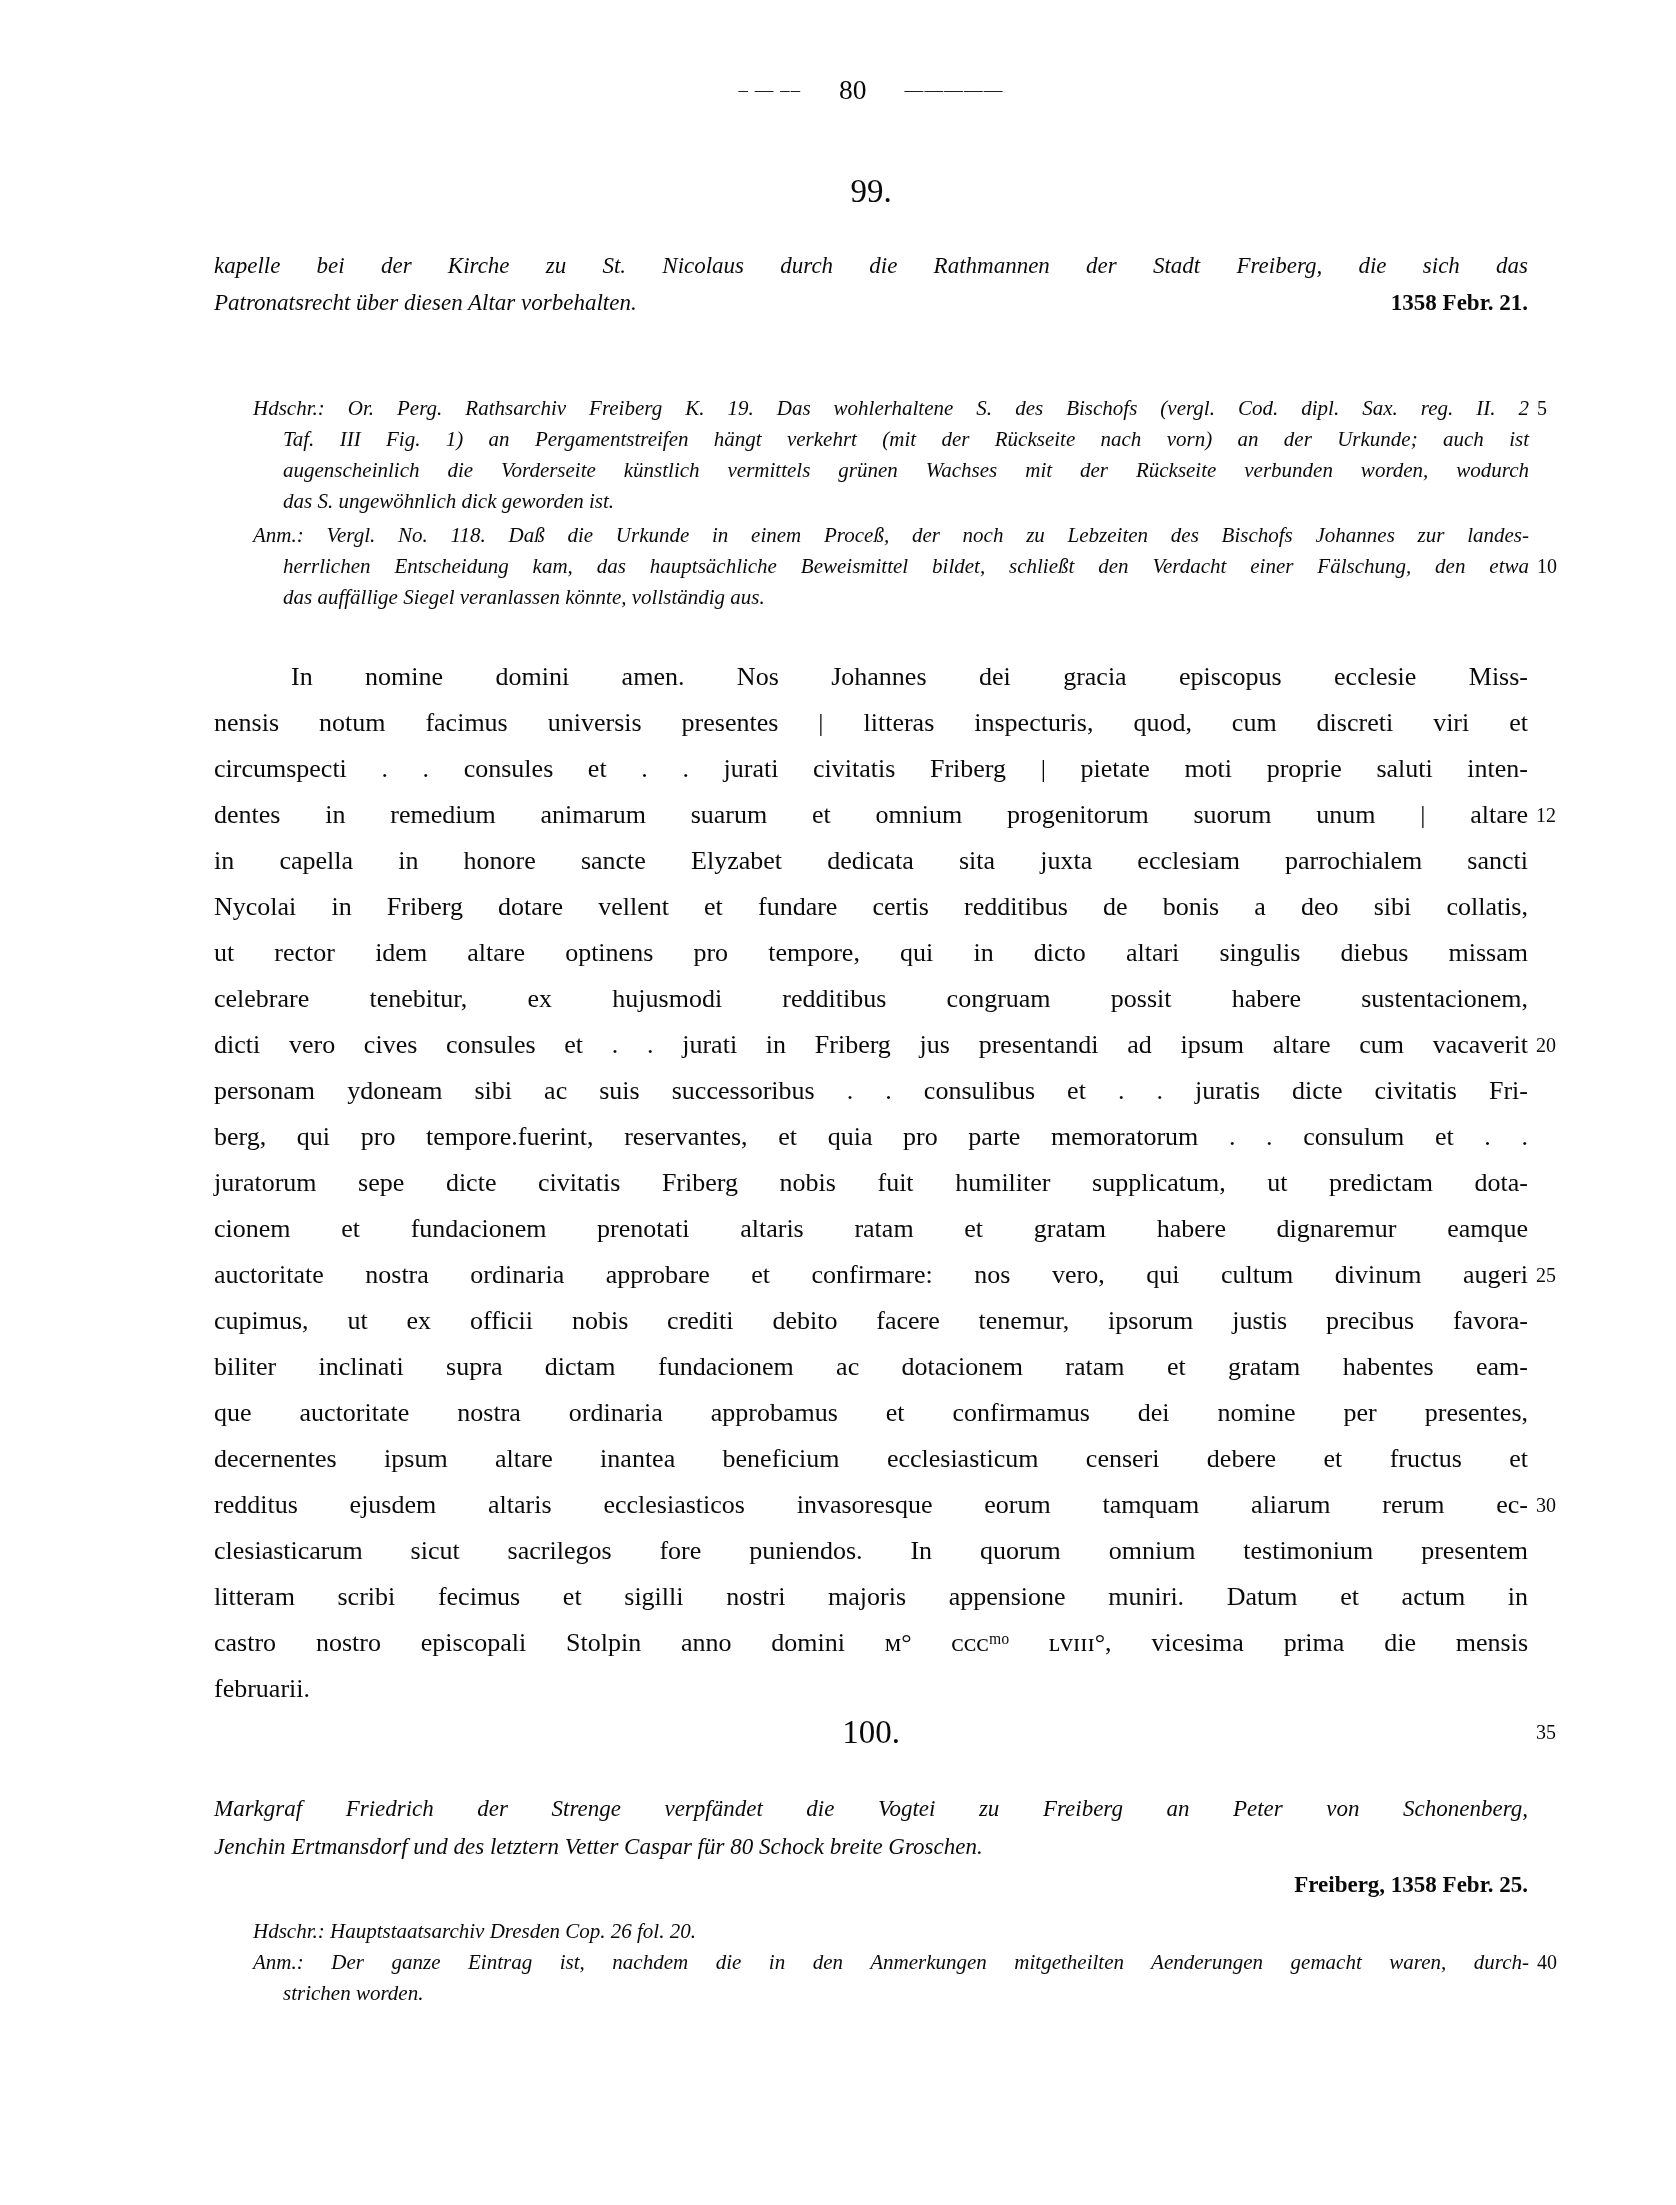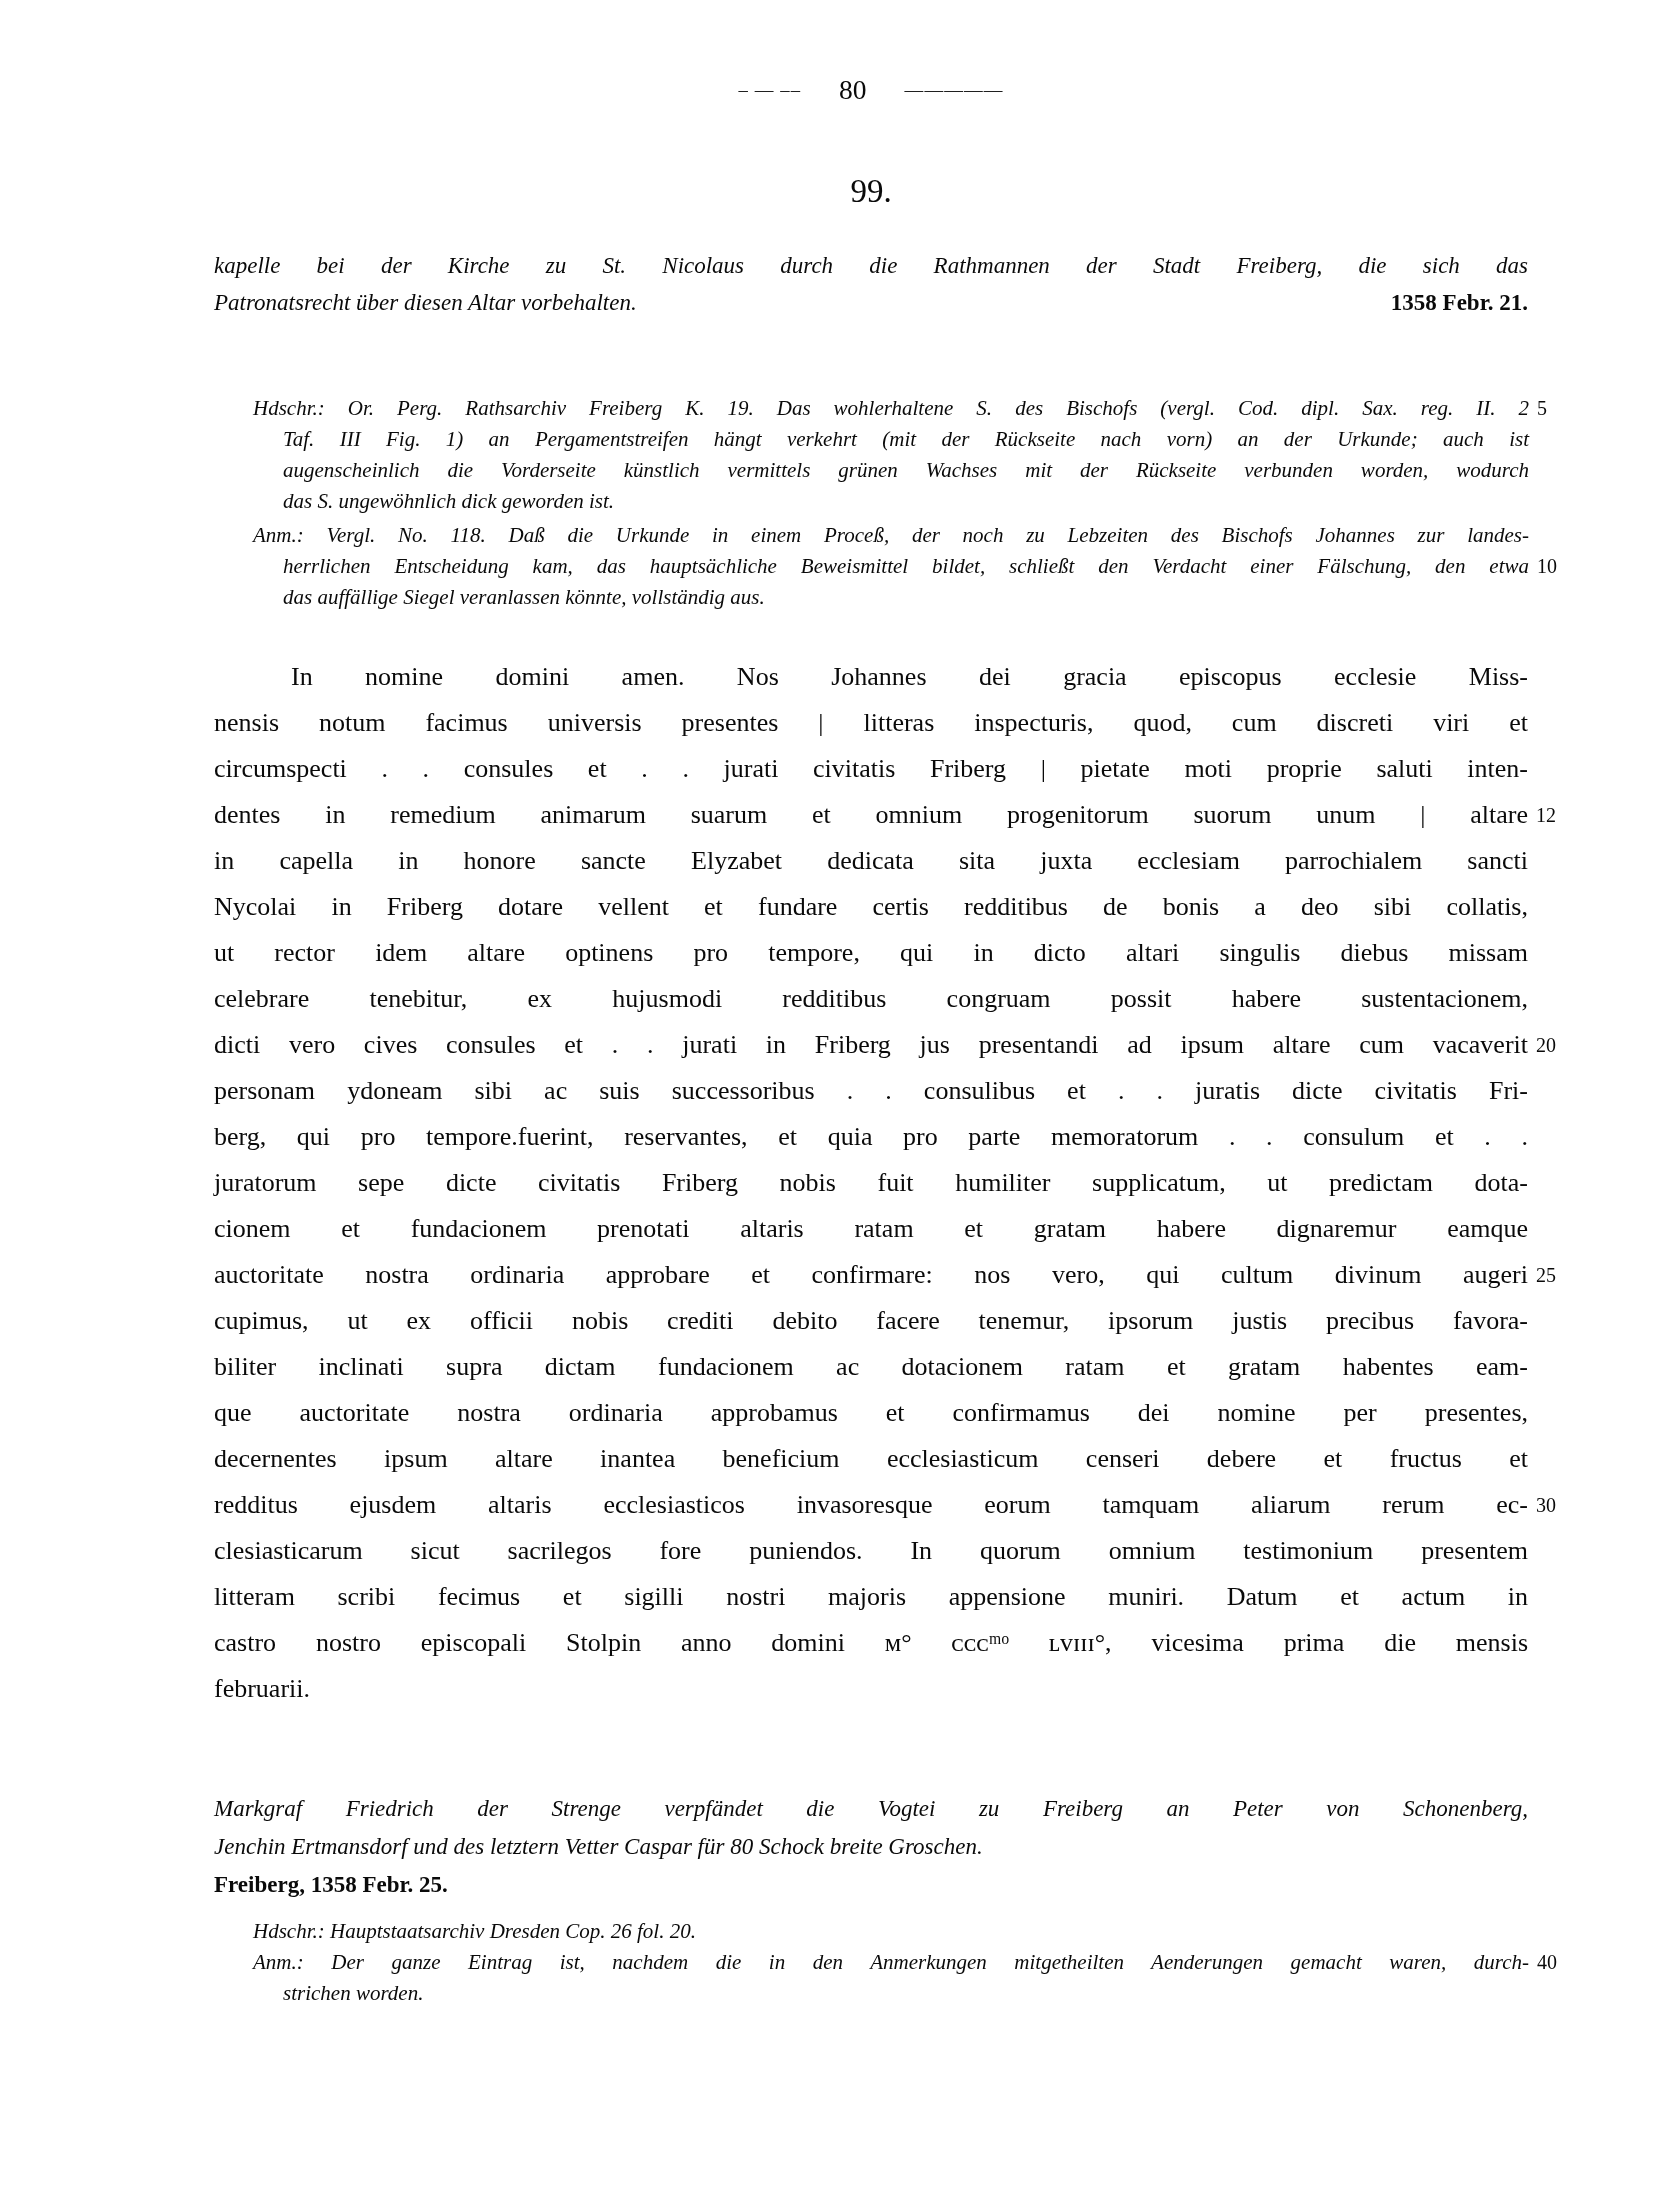--- a/index.html
+++ b/index.html
@@ -28,21 +28,21 @@
   
   .bodytext{font-size:26px;line-height:46px;}
   .firstline{text-indent:77px;margin-top:24px;}
   
   .line{position:relative;}
   .jl{text-align:justify;text-align-last:justify;}
   .ll{text-align:left;}
   .ind{padding-left:30px;}
   .lnum{position:absolute;left:1322px;top:0;font-style:normal;font-weight:400;
         font-size:20px;white-space:nowrap;}
-  .rright{}
+  .rright{text-align:right;}
   .hnum{position:absolute;left:1322px;top:12px;font-size:20px;line-height:20px;}
 </style>
 </head>
 <body>
 
 <div class="page">
 
   <div class="col pghead">
     <span class="rule">– — ––</span>
     <span>80</span>
@@ -91,20 +91,24 @@
     <div class="line jl"><span>biliter inclinati supra dictam fundacionem ac dotacionem ratam et gratam habentes eam-</span></div>
     <div class="line jl"><span>que auctoritate nostra ordinaria approbamus et confirmamus dei nomine per presentes,</span></div>
     <div class="line jl"><span>decernentes ipsum altare inantea beneficium ecclesiasticum censeri debere et fructus et</span></div>
     <div class="line jl"><span>redditus ejusdem altaris ecclesiasticos invasoresque eorum tamquam aliarum rerum ec-</span><span class="lnum">30</span></div>
     <div class="line jl"><span>clesiasticarum sicut sacrilegos fore puniendos.  In quorum omnium testimonium presentem</span></div>
     <div class="line jl"><span>litteram scribi fecimus et sigilli nostri majoris appensione muniri.  Datum et actum in</span></div>
     <div class="line jl"><span>castro nostro episcopali Stolpin anno domini ᴍ° ᴄᴄᴄᵐᵒ ʟᴠɪɪɪ°, vicesima prima die mensis</span></div>
     <div class="line ll"><span>februarii.</span></div>
   </div>
 
+  <div class="col ehead" style="top:1710px">
+    <span>100.</span>
+    <span class="hnum">35</span>
+  </div>
 
   <div class="col regest" style="top:1790px;line-height:38px">
     <div class="line jl"><span>Markgraf Friedrich der Strenge verpfändet die Vogtei zu Freiberg an Peter von Schonenberg,</span></div>
     <div class="line ll"><span>Jenchin Ertmansdorf und des letztern Vetter Caspar für 80 Schock breite Groschen.</span></div>
     <div class="line rright"><span class="rdate">Freiberg, 1358 Febr. 25.</span></div>
   </div>
 
   <div class="notes col" style="top:1916px;line-height:31px">
     <div class="line ll"><span>Hdschr.: Hauptstaatsarchiv Dresden Cop. 26 fol. 20.</span></div>
     <div class="line jl"><span>Anm.: Der ganze Eintrag ist, nachdem die in den Anmerkungen mitgetheilten  Aenderungen gemacht waren, durch-</span><span class="lnum">40</span></div>

